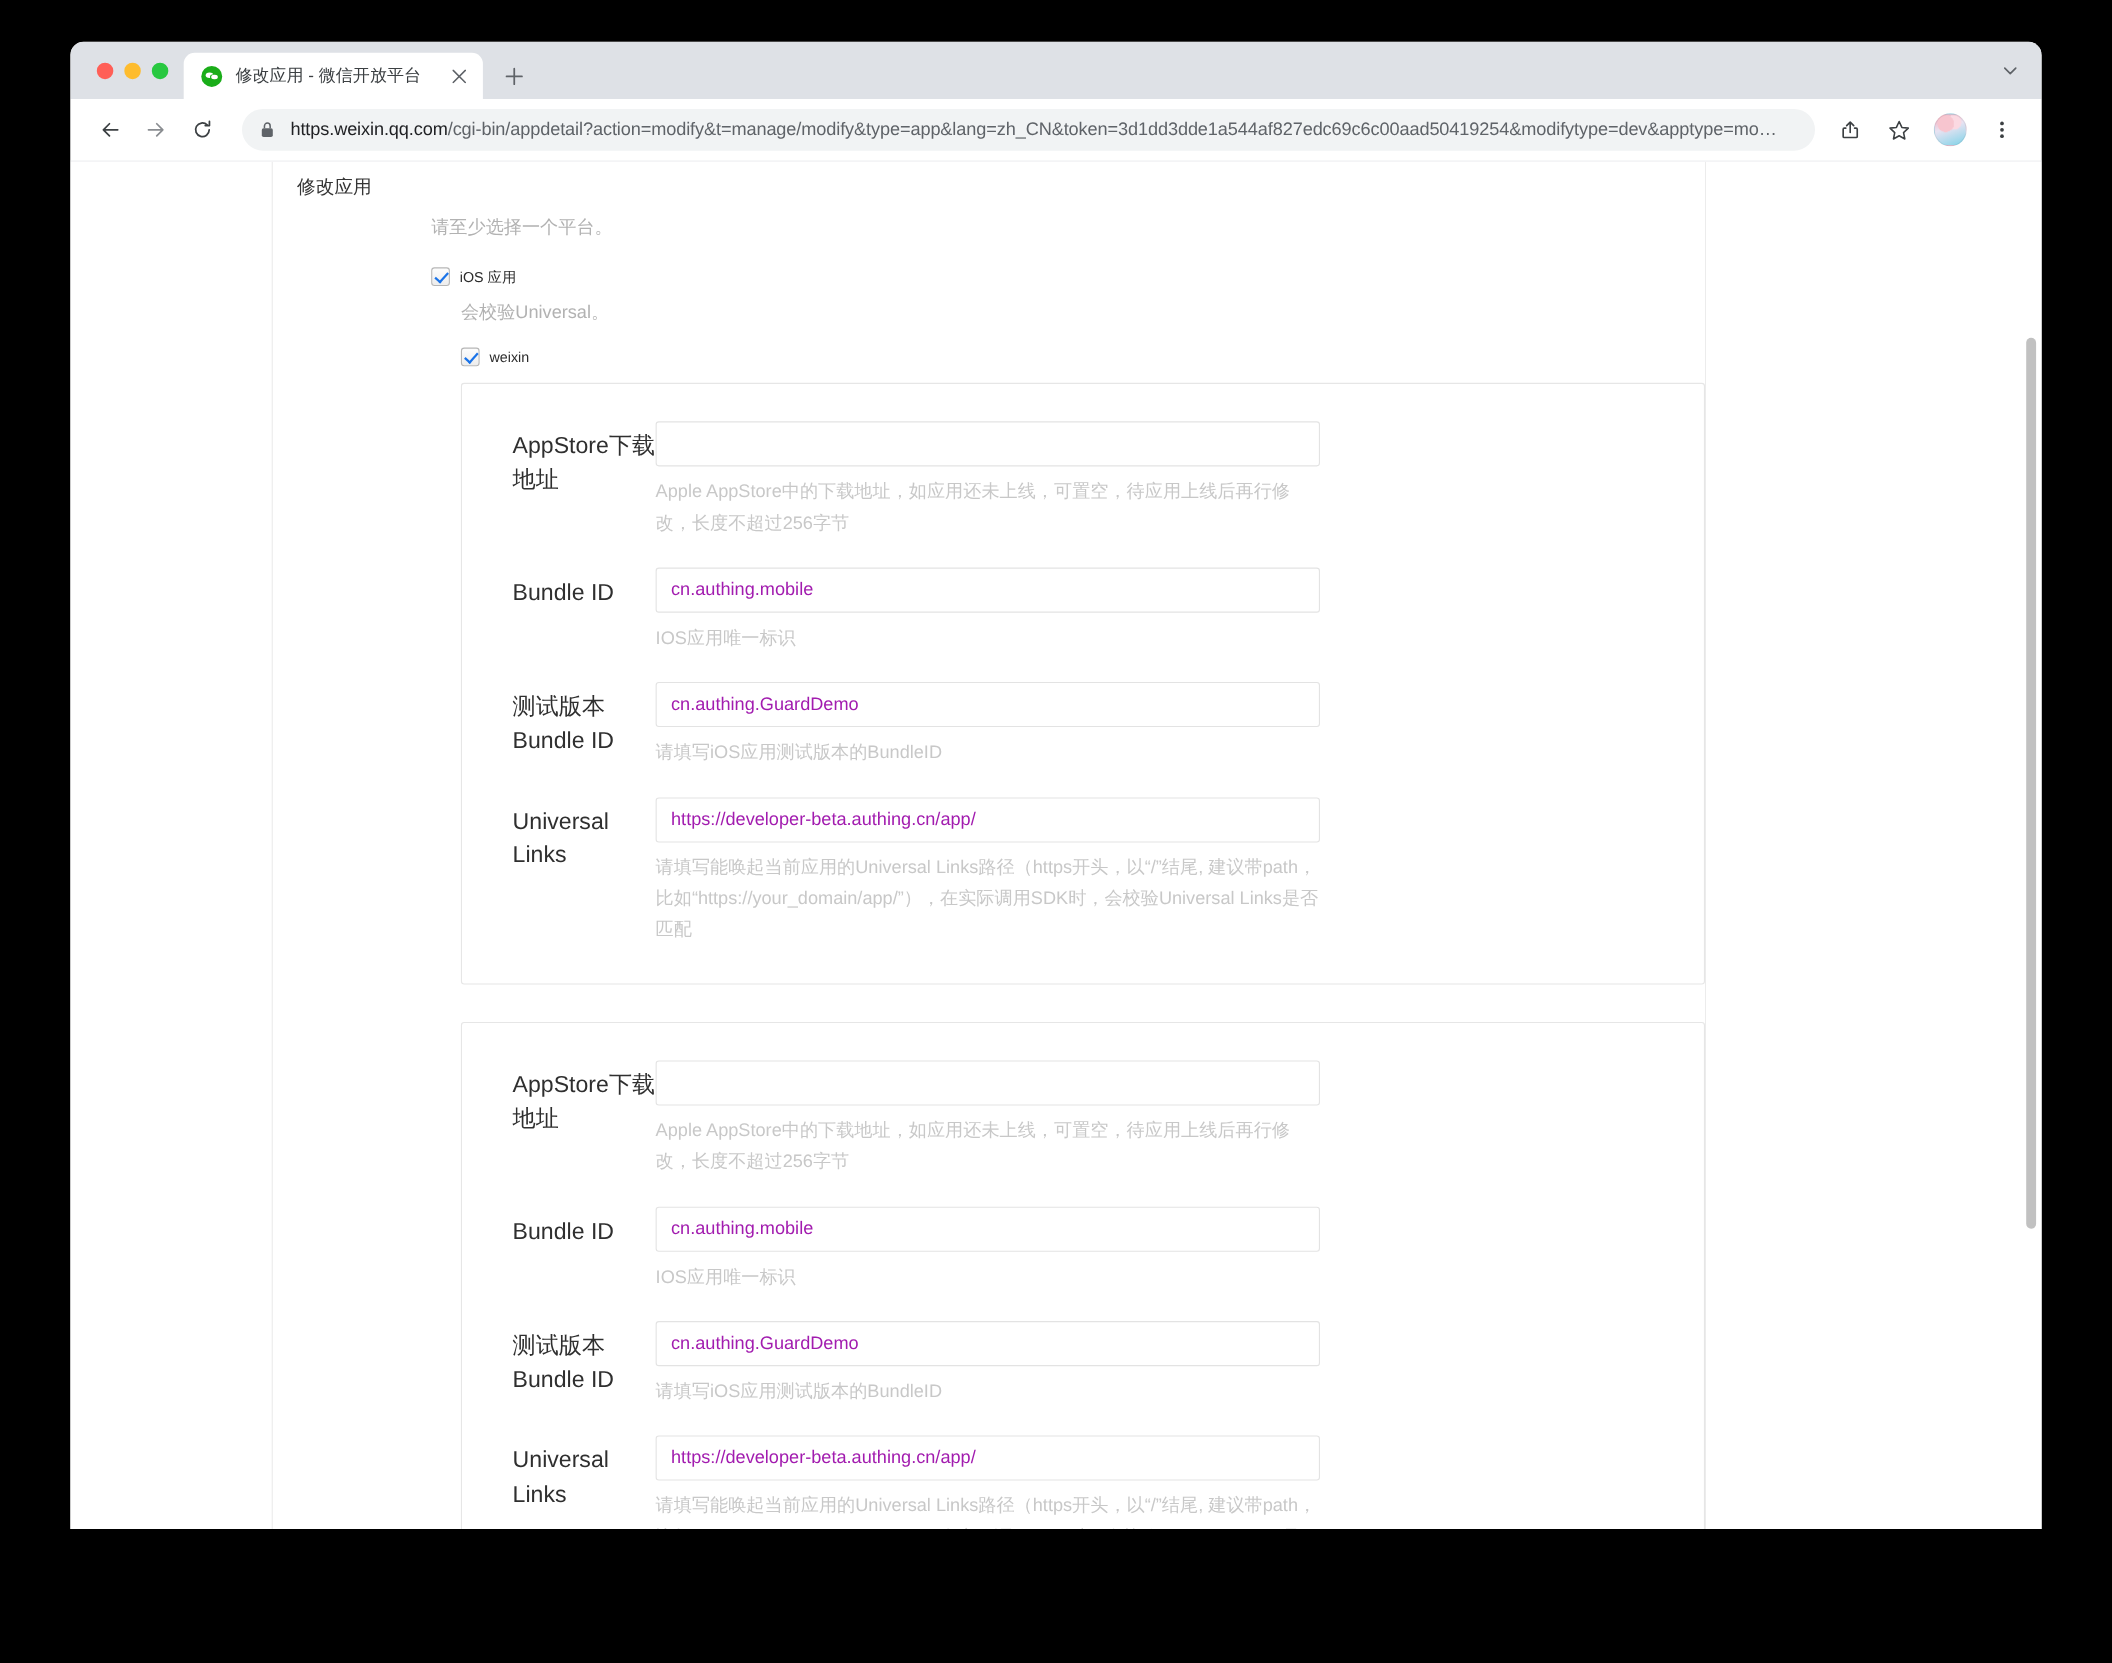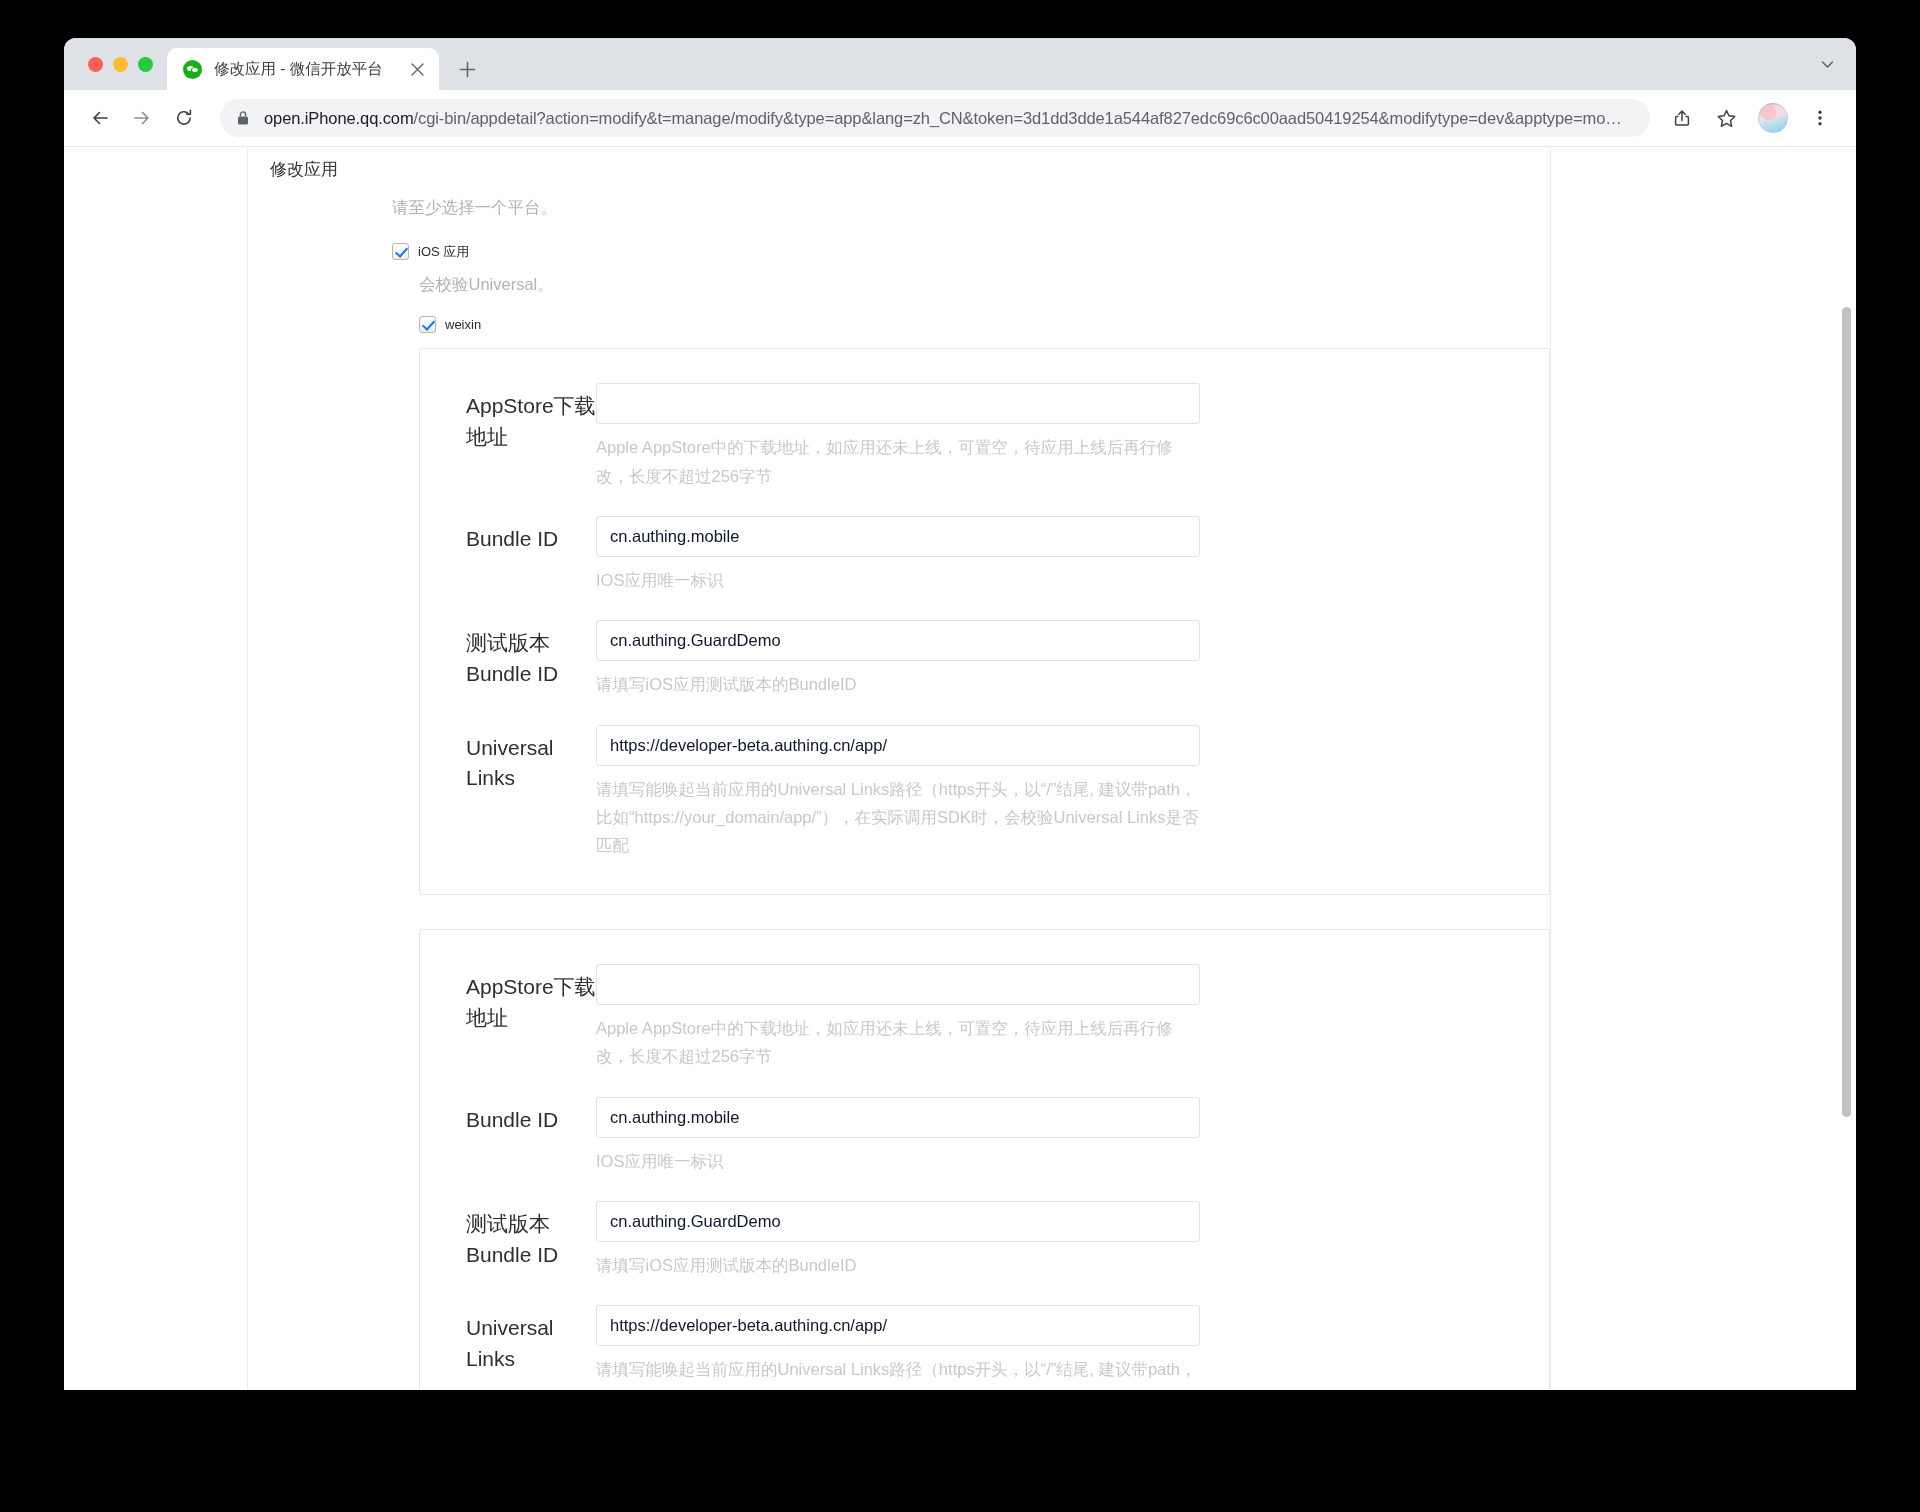--- a/index.html
+++ b/index.html
@@ -227,21 +227,21 @@
     padding-top: 8px;
   }
   .field-control { flex: 1 1 auto; max-width: 604px; }
   .input {
     width: 100%;
     height: 41px;
     border: 1px solid #e3e3e3;
     border-radius: 3px;
     padding: 0 13px;
     font-size: 16.5px;
-    color: #0f172a;
+    color: #a21caf;
     line-height: 39px;
     background: #fff;
     white-space: nowrap; overflow: hidden;
   }
   .input.empty { color: transparent; }
   .field-hint {
     font-size: 16.5px;
     color: #c8c8c8;
     line-height: 1.72;
     margin-top: 9px;
@@ -317,21 +317,21 @@
       </svg>
     </div>
 
     <div class="omnibox">
       <span class="lock-icon">
         <svg width="14" height="16" viewBox="0 0 14 16" aria-hidden="true">
           <rect x="2" y="6.6" width="10" height="8" rx="1.6" fill="#5f6368"></rect>
           <path d="M4.4 6.6 V4.5 a2.6 2.6 0 0 1 5.2 0 V6.6" stroke="#5f6368" stroke-width="1.4" fill="none"></path>
         </svg>
       </span>
-      <span class="url-text"><span class="url-host">open.iPhone.qq.com</span><span>/cgi-bin/appdetail?action=modify&amp;t=manage/modify&amp;type=app&amp;lang=zh_CN&amp;token=3d1dd3dde1a544af827edc69c6c00aad50419254&amp;modifytype=dev&amp;apptype=mo…</span></span>
+      <span class="url-text"><span class="url-host">https.weixin.qq.com</span><span>/cgi-bin/appdetail?action=modify&amp;t=manage/modify&amp;type=app&amp;lang=zh_CN&amp;token=3d1dd3dde1a544af827edc69c6c00aad50419254&amp;modifytype=dev&amp;apptype=mo…</span></span>
     </div>
 
     <div class="tb-right">
       <div class="nav-btn">
         <svg width="20" height="20" viewBox="0 0 20 20" aria-hidden="true">
           <path d="M6 8.5 H4.6 a1 1 0 0 0-1 1 V16 a1 1 0 0 0 1 1 h10.8 a1 1 0 0 0 1-1 V9.5 a1 1 0 0 0-1-1 H14" stroke="#3c4043" stroke-width="1.5" fill="none" stroke-linecap="round"></path>
           <path d="M10 12.4 V3.2 M6.8 6.2 L10 3 L13.2 6.2" stroke="#3c4043" stroke-width="1.5" fill="none" stroke-linecap="round" stroke-linejoin="round"></path>
         </svg>
       </div>
       <div class="nav-btn">

